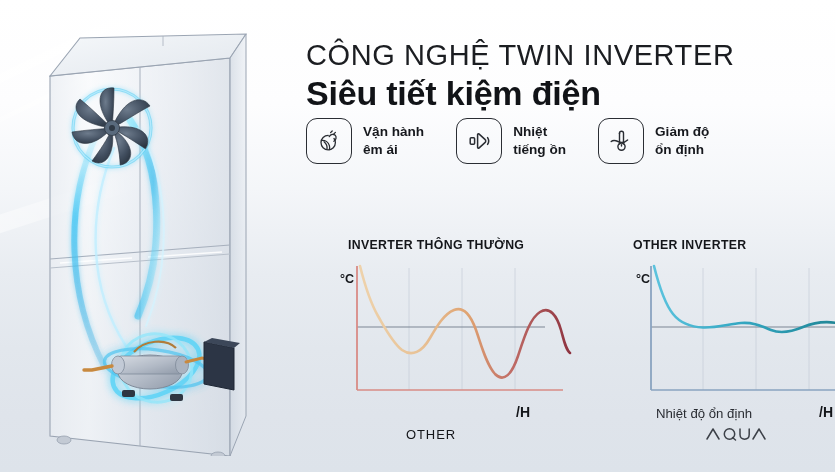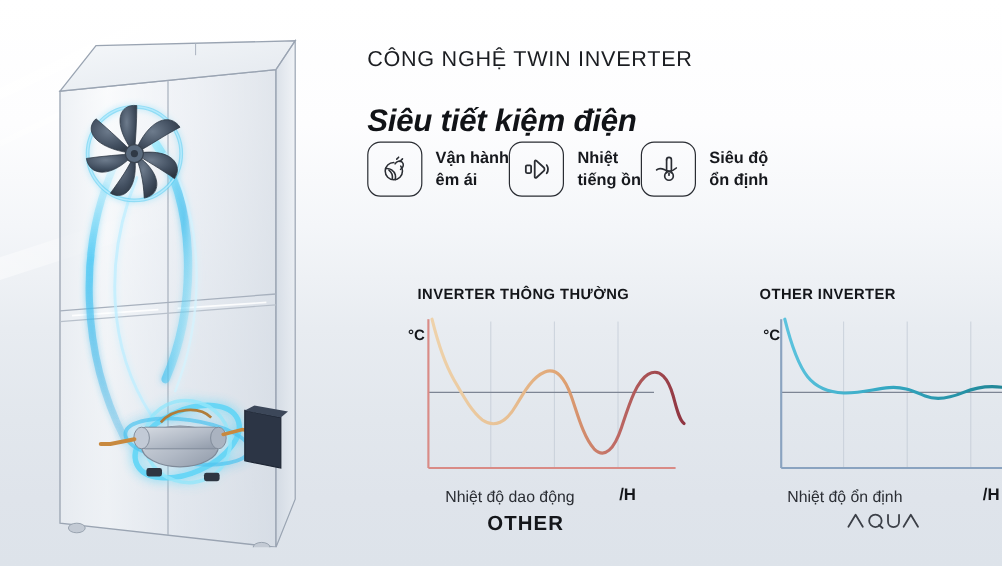--- a/index.html
+++ b/index.html
@@ -50,42 +50,42 @@
   
   #content {
     position: absolute;
     left: 306px; top: 0;
     width: 529px; height: 472px;
   }
 
   .eyebrow {
     position: absolute;
     left: 0; top: 39px;
-    font-size: 18px;
+    font-size: 29px;
     letter-spacing: .6px;
     color: #1b1d21;
     font-weight: 400;
     white-space: nowrap;
   }
   .headline {
     position: absolute;
-    left: 0; top: 85px;
-    font-size: 26px;
+    left: 0; top: 74px;
+    font-size: 34px;
     font-weight: 700;
     color: #111317;
     letter-spacing: -.2px;
     white-space: nowrap;
-    font-style: italic;
   }
 
   
   #features {
     position: absolute;
     left: 0; top: 118px;
     display: flex;
+    gap: 32px;
     align-items: flex-start;
     justify-content: flex-end;
   }
   .feature { display: flex; align-items: center; gap: 11px; }
   .feature-icon {
     width: 46px; height: 46px;
     border: 1.6px solid #2a2d33;
     border-radius: 11px;
     background: transparent;
     display: flex; align-items: center; justify-content: center;
@@ -150,22 +150,22 @@
     font-size: 14px;
     font-weight: 700;
     color: #14161a;
   }
   .chart.left  .axis-h { left: 176px; }
   .chart.right .axis-h { left: 194px; }
 
   .brand {
     position: absolute;
     top: 189px;
-    font-size: 17px;
-    font-weight: 700;
+    font-size: 13px;
+    font-weight: 400;
     letter-spacing: .9px;
     color: #14161a;
   }
   .chart.left  .brand { left: 66px; }
   .brand-aqua {
     position: absolute;
     top: 188px; left: 80px;
     display: flex;
     align-items: center;
     gap: 0px;
@@ -344,21 +344,21 @@
       <div class="feature">
         <div class="feature-icon">
           <svg width="28" height="28" viewBox="0 0 28 28" fill="none" stroke="#2a2d33" stroke-width="1.4" stroke-linecap="round" stroke-linejoin="round">
             <path d="M12.5 6.2 C12.5 5.1 13.4 4.2 14.5 4.2 C15.6 4.2 16.5 5.1 16.5 6.2 L16.5 17.0"></path>
             <path d="M12.5 6.2 L12.5 17.0"></path>
             <circle cx="14.5" cy="19.6" r="3.6"></circle>
             <path d="M14.5 17.6 L14.5 19.0"></path>
             <path d="M4.2 14.6 C6.6 12.4 9.0 13.6 11.2 14.6 C14.2 16.0 17.6 15.8 20.6 13.0"></path>
           </svg>
         </div>
-        <div class="feature-label">Siêu độ
+        <div class="feature-label">Giảm độ
 ổn định</div>
       </div>
 
     </div>
 
     <div id="charts">
 
       <div class="chart left">
         <div class="chart-title">INVERTER THÔNG THƯỜNG</div>
         <div class="unit">°C</div>
@@ -381,21 +381,20 @@
             </g>
 
             <line x1="17" y1="63" x2="205" y2="63" stroke="#7d8594" stroke-width="1.1"></line>
 
             <line x1="17" y1="2" x2="17" y2="126" stroke="#d98b86" stroke-width="1.8"></line>
             <line x1="17" y1="126" x2="223" y2="126" stroke="#d98b86" stroke-width="1.6"></line>
 
             <path d="M20,2 C25,22 30,38 38,52 C45,64 52,78 62,86 C72,93 82,88 90,74 C97,62 104,50 114,46 C124,42 131,52 136,66 C141,80 146,100 155,110 C164,119 172,110 178,92 C184,74 190,54 200,48 C210,42 217,52 221,66 C224,77 226,86 230,89" fill="none" stroke="url(#waveGradL)" stroke-width="2.6" stroke-linecap="round"></path>
           </svg>
         </div>
-        <div class="axis-caption">Nhiệt độ dao động</div>
         <div class="axis-h">/H</div>
         <div class="brand">OTHER</div>
       </div>
 
       <div class="chart right">
         <div class="chart-title">OTHER INVERTER</div>
         <div class="unit">°C</div>
         <div class="chart-plot">
           <svg viewBox="0 0 245 152" xmlns="http://www.w3.org/2000/svg" preserveAspectRatio="none">
             <defs>

